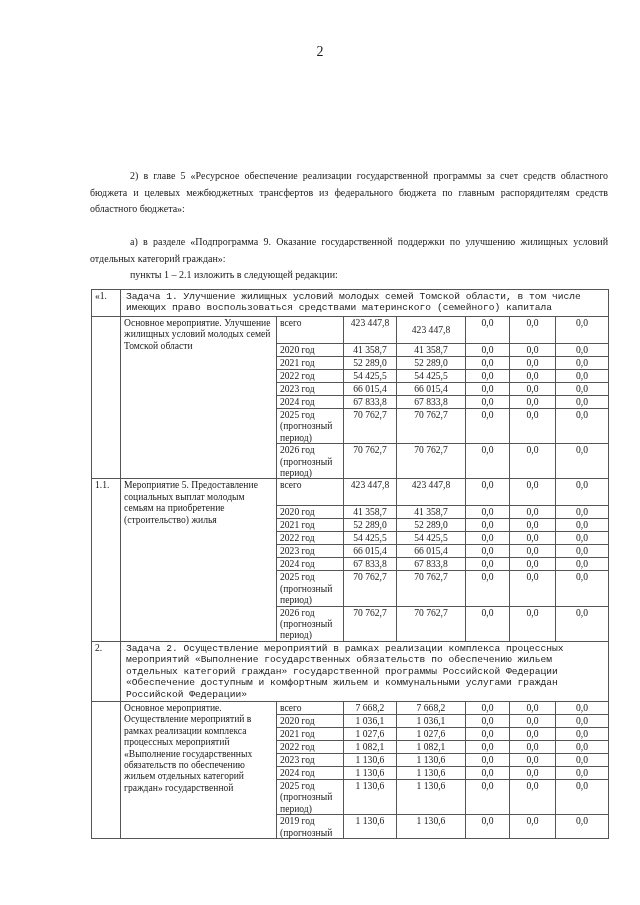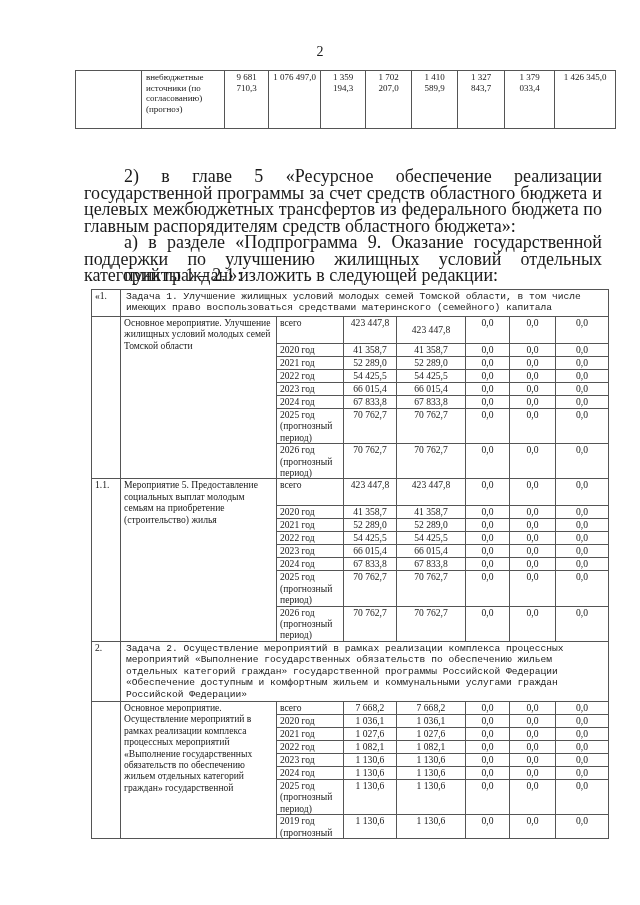--- a/index.html
+++ b/index.html
@@ -4,21 +4,21 @@
 <style>
   html, body { margin:0; padding:0; background:#ffffff; }
   body { width:640px; height:905px; position:relative; overflow:hidden; font-family:"Liberation Serif", serif; color:#1a1a1a; }
   .page-num { position:absolute; left:0; width:640px; top:44px; text-align:center; font-size:14px; }
   table { border-collapse:collapse; position:absolute; table-layout:fixed; }
   td { border:1px solid #555; vertical-align:top; padding:0 3px; font-size:9.6px; line-height:11.4px; }
   #top-table { left:75px; top:70px; width:540px; }
   #top-table td { font-size:9px; line-height:10.6px; padding:1px 4px; }
   #top-table td.num { text-align:center; }
   #top-table td.src { font-size:9px; }
-  .para { position:absolute; left:84px; width:518px; font-size:18px; line-height:16.6px; text-align:justify; }
+  .para { position:absolute; left:90px; width:518px; font-size:10px; line-height:16.6px; text-align:justify; }
   .indent { text-indent:40px; }
   #main-table { left:91px; top:289px; width:517px; }
   #main-table td.num { text-align:center; }
   .task { padding:1px 5px;font-family:Liberation Mono, monospace; }
   .row-sm td { height:12px; }
 </style>
 </head>
 <body>
 
 <div class="page-num">2</div>
@@ -30,32 +30,20 @@
       <col style="width:44px">
       <col style="width:52px">
       <col style="width:45px">
       <col style="width:46px">
       <col style="width:46px">
       <col style="width:47px">
       <col style="width:50px">
       <col style="width:61px">
   </colgroup>
   <tbody>
-      <tr style="height:58px">
-    <td></td>
-    <td class="src">внебюджетные источники (по согласованию) (прогноз)</td>
-    <td class="num">9 681 710,3</td>
-    <td class="num">1 076 497,0</td>
-    <td class="num">1 359 194,3</td>
-    <td class="num">1 702 207,0</td>
-    <td class="num">1 410 589,9</td>
-    <td class="num">1 327 843,7</td>
-    <td class="num">1 379 033,4</td>
-    <td class="num">1 426 345,0</td>
-  </tr>
 </tbody>
   </table>
 
 <div class="para indent" style="top:168px">2) в главе 5 «Ресурсное обеспечение реализации государственной программы за счет средств областного бюджета и целевых межбюджетных трансфертов из федерального бюджета по главным распорядителям средств областного бюджета»:</div>
 <div class="para indent" style="top:234px">а) в разделе «Подпрограмма 9. Оказание государственной поддержки по улучшению жилищных условий отдельных категорий граждан»:</div>
 <div class="para indent" style="top:267px">пункты 1 – 2.1 изложить в следующей редакции:</div>
 
 <table id="main-table">
   <colgroup>
     <col style="width:29px">

